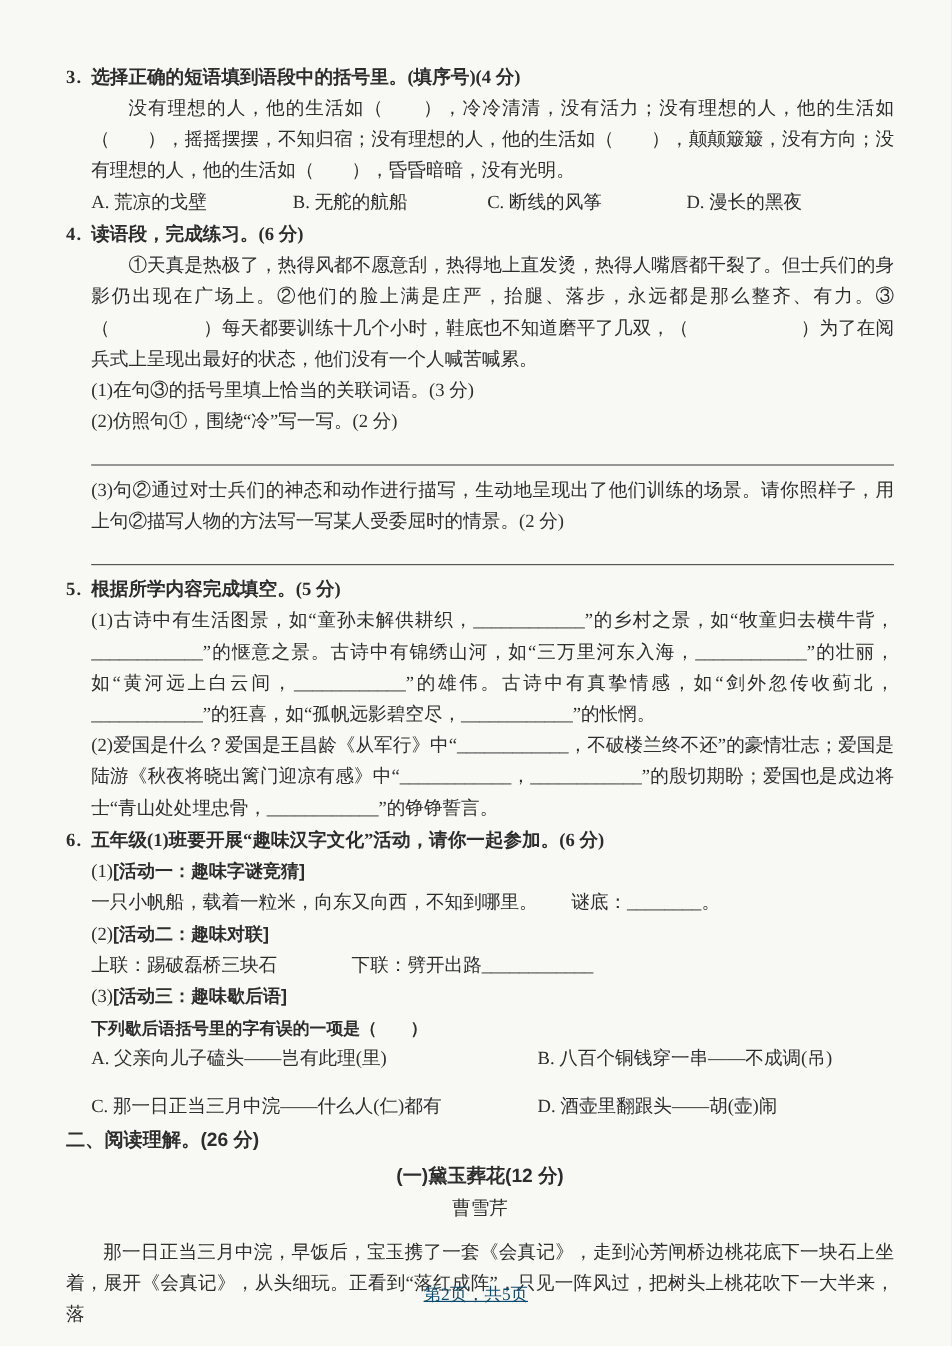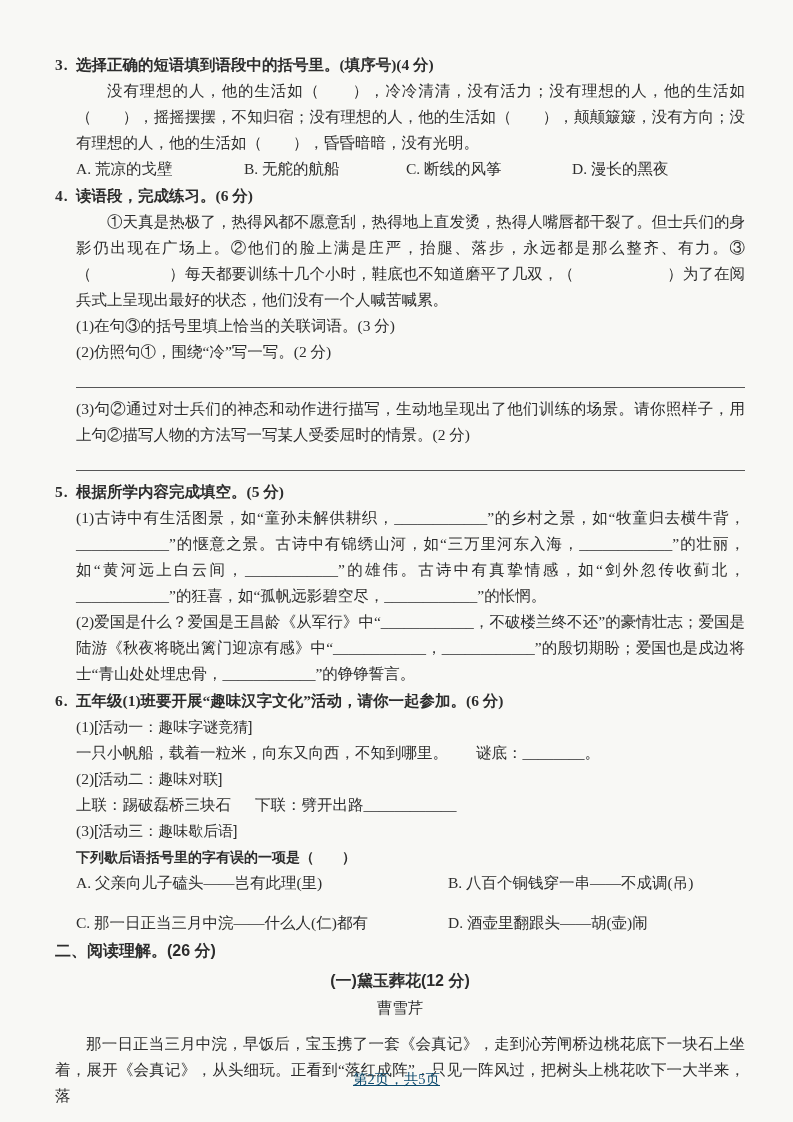--- a/index.html
+++ b/index.html
@@ -54,26 +54,26 @@
     grid-template-columns: 358px auto;
     white-space: nowrap;
     gap: 14px;
   }
   .answer-line {
     height: 22px;
     border-bottom: 1.5px solid #565656;
     margin-bottom: 8px;
   }
   .act-label {
-    font-weight: 400;
+    font-weight: 700;
     font-family: "Liberation Sans", "DejaVu Sans", sans-serif;
     font-size: 15px;
   }
   .riddle-answer { margin-left: 28px; }
-  .couplet-down { margin-left: 24px; }
+  .couplet-down { margin-left: 62px; }
   .bold-line {
     font-weight: 700;
     font-family: "Liberation Sans", "DejaVu Sans", sans-serif;
     font-size: 14px;
   }
   .sec-title {
     font-weight: 700;
     font-family: "Liberation Sans", "DejaVu Sans", sans-serif;
     font-size: 16px;
     margin-top: 2px;

